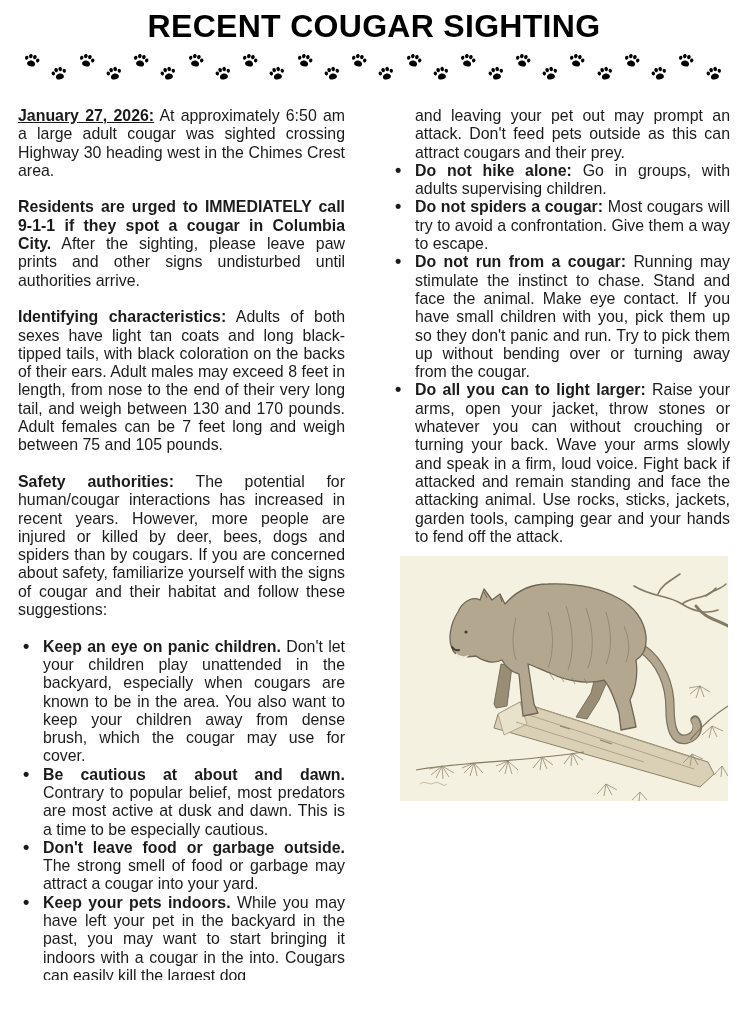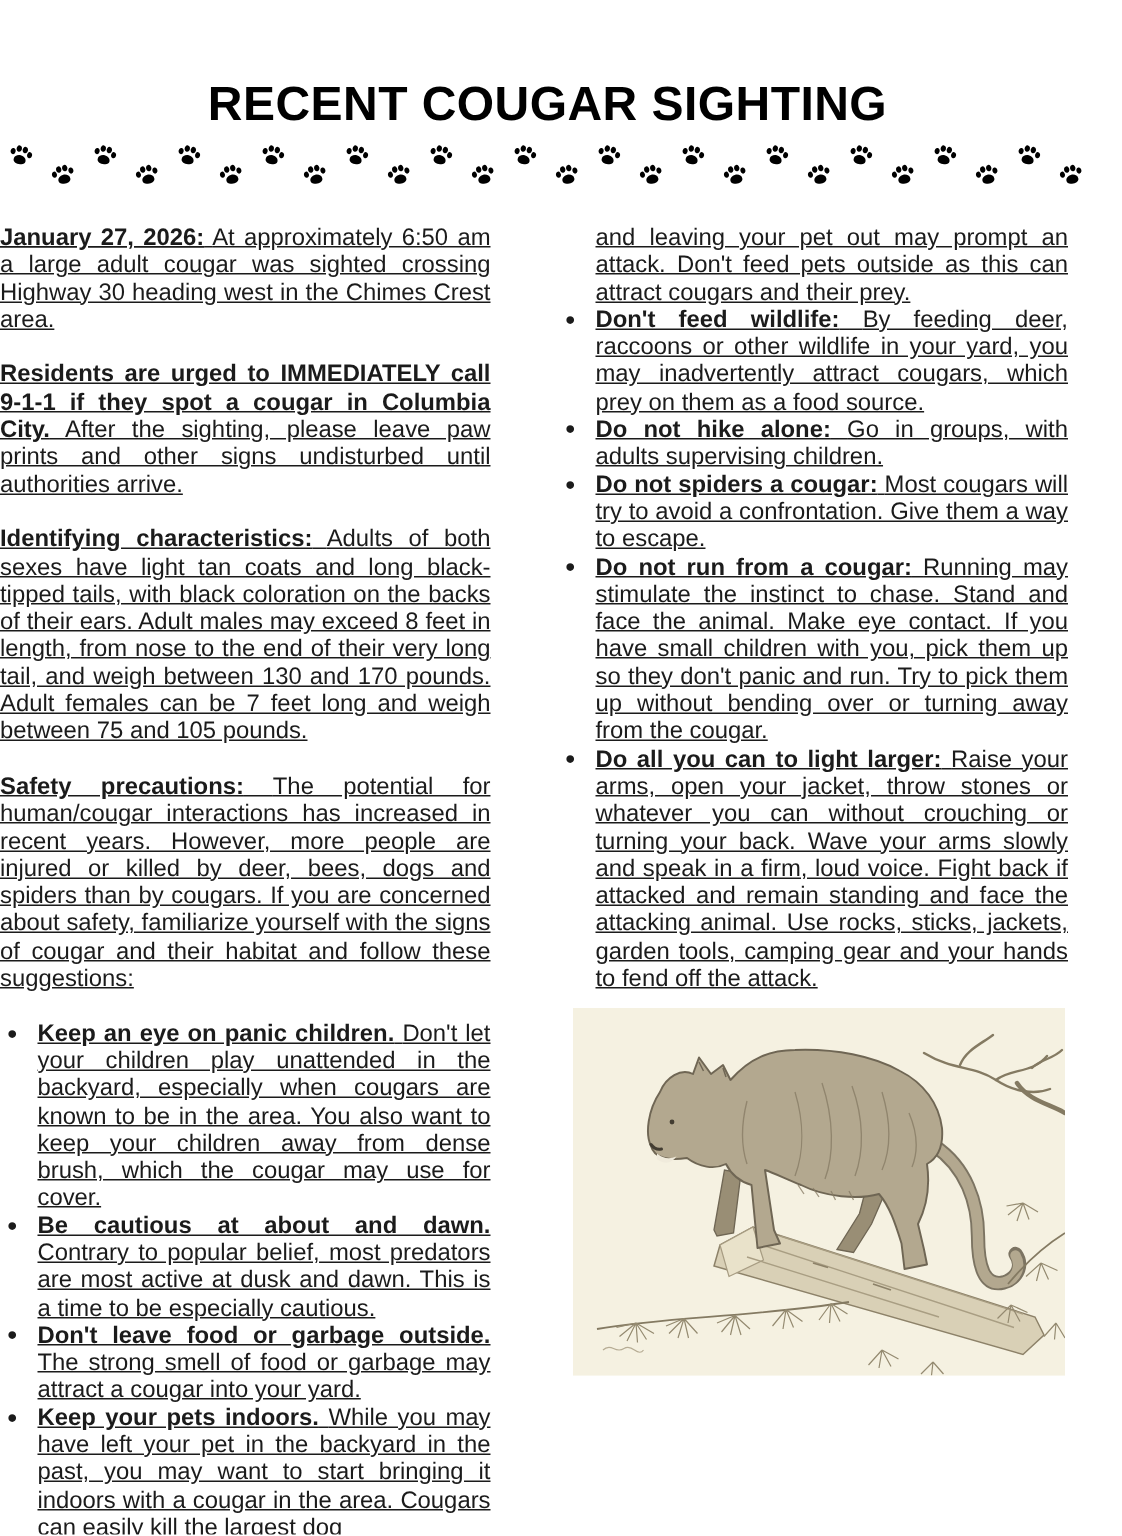--- a/index.html
+++ b/index.html
@@ -5,23 +5,22 @@
   html, body { margin:0; padding:0; }
   body {
     width:748px; height:1024px;
     background:#ffffff;
     font-family:"Liberation Sans", sans-serif;
     color: var(--text, #1b1b1b);
   }
   .page {
     box-sizing:border-box;
     width:748px; height:980px;
-    padding:6px 18px 0 0;
+    padding:6px 18px 0 18px;
     overflow:hidden;
-    margin-top:43px;
   }
   .title {
     text-align:center;
     font-weight:700;
     font-size:32px;
     line-height:37px;
     margin:2px 0 0 0;
     letter-spacing:0.3px;
     color:#000;
   }
@@ -30,21 +29,21 @@
     justify-content:space-between;
     align-items:flex-start;
     height:34px;
     margin:7px 8px 0 6px;
   }
   .paw { width:16px; height:16px; flex:0 0 auto; }
   .paw svg { display:block; width:100%; height:100%; }
   .paw.high { transform:rotate(14deg); }
   .paw.low  { transform:translateY(13px) rotate(-14deg); }
 
-  .columns { display:flex; margin-top:21px;text-decoration:underline; }
+  .columns { display:flex; margin-top:21px; }
   .col {
     font-size:15.9px;
     line-height:18.3px;
     text-align:justify;
   }
   .col-left  { width:327px; margin-right:45px; }
   .col-right { width:340px; }
 
   p.para { margin:0 0 18.3px 0; }
   .bold { font-weight:700; }
@@ -217,50 +216,46 @@
       </p>
       <p class="para">
         <span class="bold">Residents are urged to IMMEDIATELY call 9-1-1 if they spot a cougar in Columbia City.</span>
         <span>After the sighting, please leave paw prints and other signs undisturbed until authorities arrive.</span>
       </p>
       <p class="para">
         <span class="bold">Identifying characteristics:</span>
         <span>Adults of both sexes have light tan coats and long black-tipped tails, with black coloration on the backs of their ears. Adult males may exceed 8 feet in length, from nose to the end of their very long tail, and weigh between 130 and 170 pounds. Adult females can be 7 feet long and weigh between 75 and 105 pounds.</span>
       </p>
       <p class="para">
-        <span class="bold">Safety precautions:</span>
+        <span class="bold">Safety authorities:</span>
         <span>The potential for human/cougar interactions has increased in recent years. However, more people are injured or killed by deer, bees, dogs and spiders than by cougars. If you are concerned about safety, familiarize yourself with the signs of cougar and their habitat and follow these suggestions:</span>
       </p>
       <ul class="bullets">
         <li>
           <span class="bold">Keep an eye on panic children.</span>
           <span>Don't let your children play unattended in the backyard, especially when cougars are known to be in the area. You also want to keep your children away from dense brush, which the cougar may use for cover.</span>
         </li>
         <li>
           <span class="bold">Be cautious at about and dawn.</span>
           <span>Contrary to popular belief, most predators are most active at dusk and dawn. This is a time to be especially cautious.</span>
         </li>
         <li>
           <span class="bold">Don't leave food or garbage outside.</span>
           <span>The strong smell of food or garbage may attract a cougar into your yard.</span>
         </li>
         <li>
           <span class="bold">Keep your pets indoors.</span>
-          <span>While you may have left your pet in the backyard in the past, you may want to start bringing it indoors with a cougar in the area. Cougars can easily kill the largest dog</span>
+          <span>While you may have left your pet in the backyard in the past, you may want to start bringing it indoors with a cougar in the into. Cougars can easily kill the largest dog</span>
         </li>
       </ul>
     </div>
 
     <div class="col col-right">
       <p class="continuation">and leaving your pet out may prompt an attack. Don't feed pets outside as this can attract cougars and their prey.</p>
       <ul class="bullets">
-        <li>
-          <span class="bold">Don't feed wildlife:</span>
-          <span>By feeding deer, raccoons or other wildlife in your yard, you may inadvertently attract cougars, which prey on them as a food source.</span>
-        </li>
         <li>
           <span class="bold">Do not hike alone:</span>
           <span>Go in groups, with adults supervising children.</span>
         </li>
         <li>
           <span class="bold">Do not spiders a cougar:</span>
           <span>Most cougars will try to avoid a confrontation. Give them a way to escape.</span>
         </li>
         <li>
           <span class="bold">Do not run from a cougar:</span>

